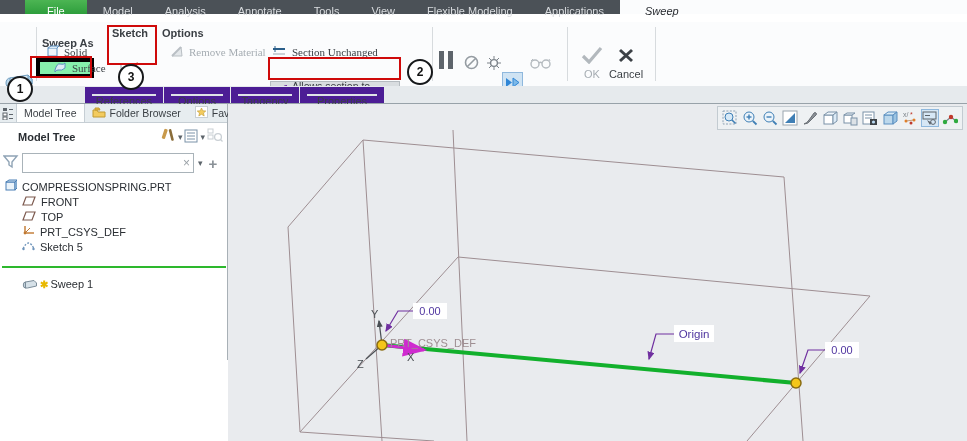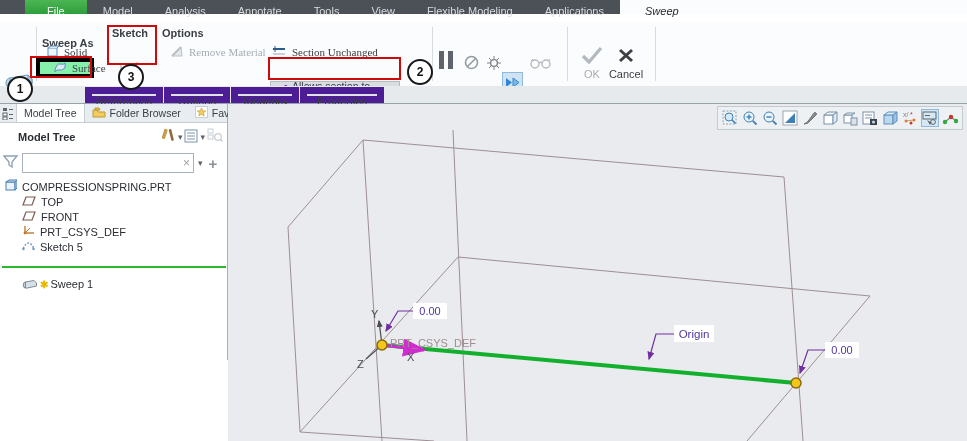--- a/index.html
+++ b/index.html
@@ -283,27 +283,27 @@
               <rect x="2" y="3" width="9" height="8" fill="#eaf3fa" stroke="#4a7fb5"></rect>
               <path d="M2 3 L5 1 L13 1 L11 3 Z" fill="#cfe3f3" stroke="#4a7fb5"></path>
               <path d="M11 3 L13 1 L13 9 L11 11 Z" fill="#b7d4ea" stroke="#4a7fb5"></path>
             </svg></span>
         <span>COMPRESSIONSPRING.PRT</span>
       </div>
       <div class="trow indent2">
         <span><svg width="14" height="10">
               <polygon points="4,1 13,1 10,9 1,9" fill="none" stroke="#7d5a4f" stroke-width="1.2"></polygon>
             </svg></span>
-        <span>TOP</span>
+        <span>FRONT</span>
       </div>
       <div class="trow indent2">
         <span><svg width="14" height="10">
               <polygon points="4,1 13,1 10,9 1,9" fill="none" stroke="#7d5a4f" stroke-width="1.2"></polygon>
             </svg></span>
-        <span>FRONT</span>
+        <span>TOP</span>
       </div>
       <div class="trow indent2">
         <span><svg width="13" height="12">
               <line x1="3" y1="2" x2="3" y2="9" stroke="#c07830" stroke-width="1.4"></line>
               <line x1="3" y1="9" x2="12" y2="9" stroke="#c07830" stroke-width="1.4"></line>
               <line x1="3" y1="9" x2="8" y2="4" stroke="#c07830" stroke-width="1"></line>
               <circle cx="3" cy="9" r="1.4" fill="#c07830"></circle>
             </svg></span>
         <span>PRT_CSYS_DEF</span>
       </div>

